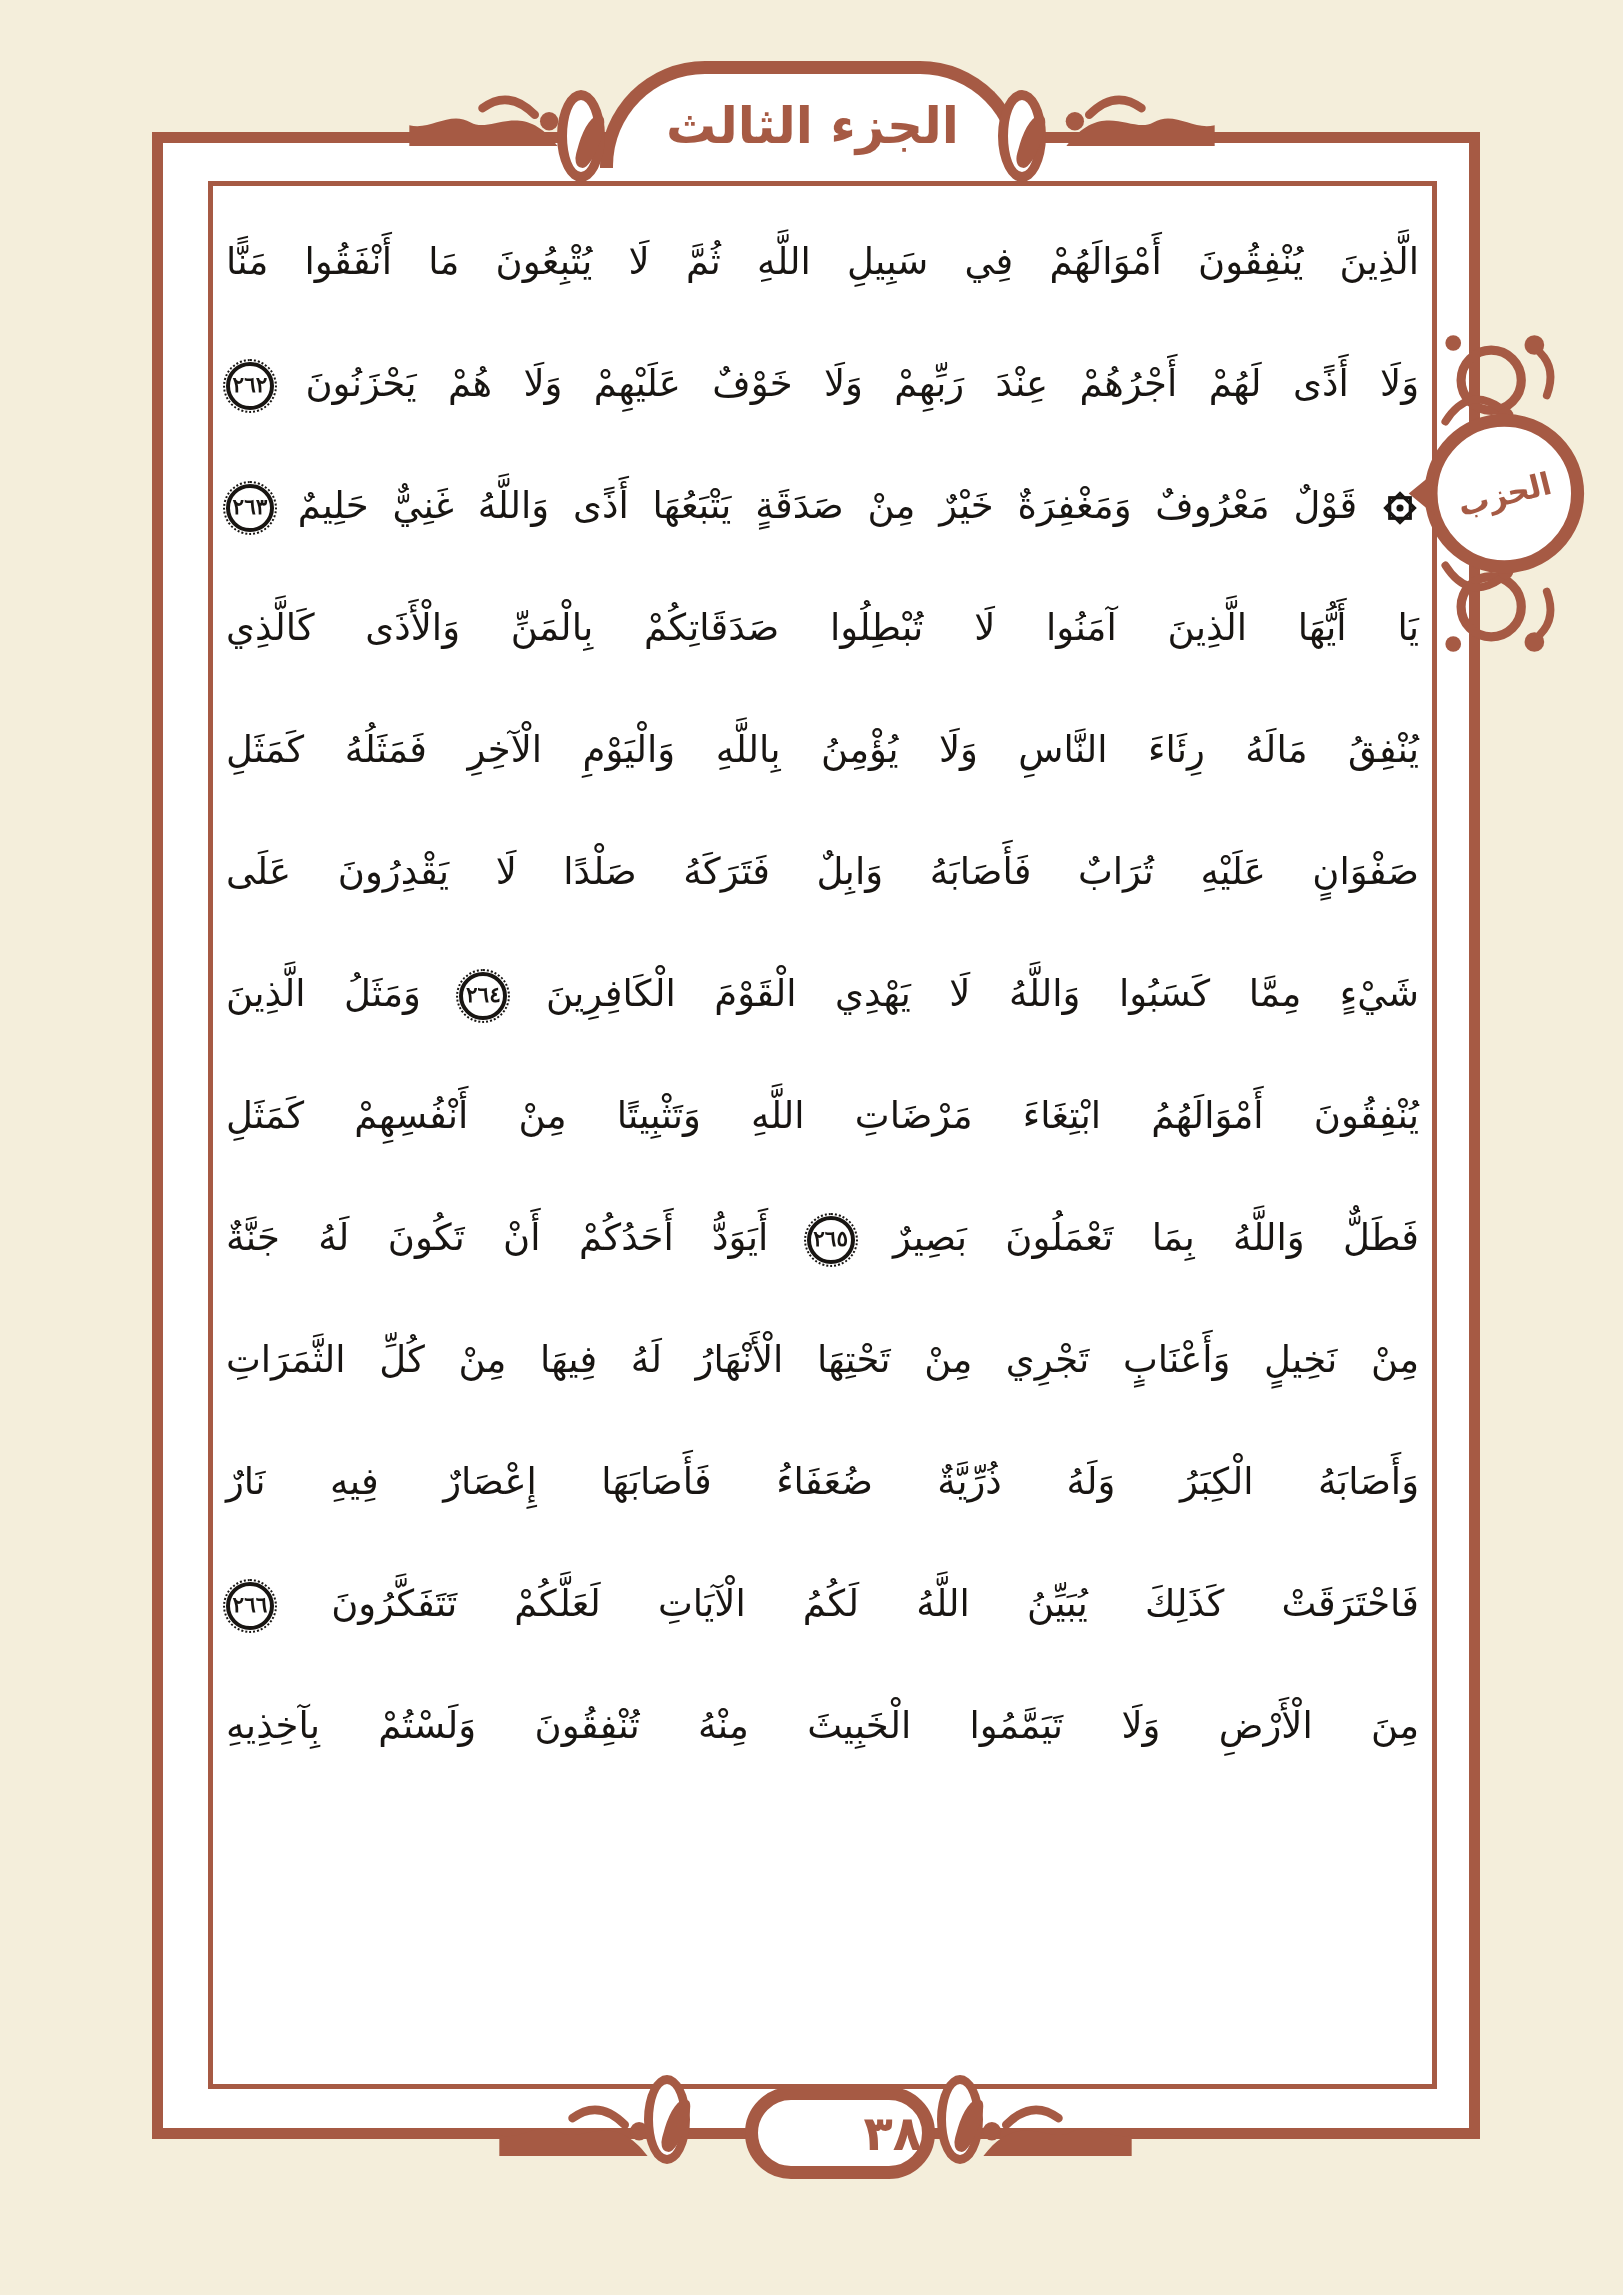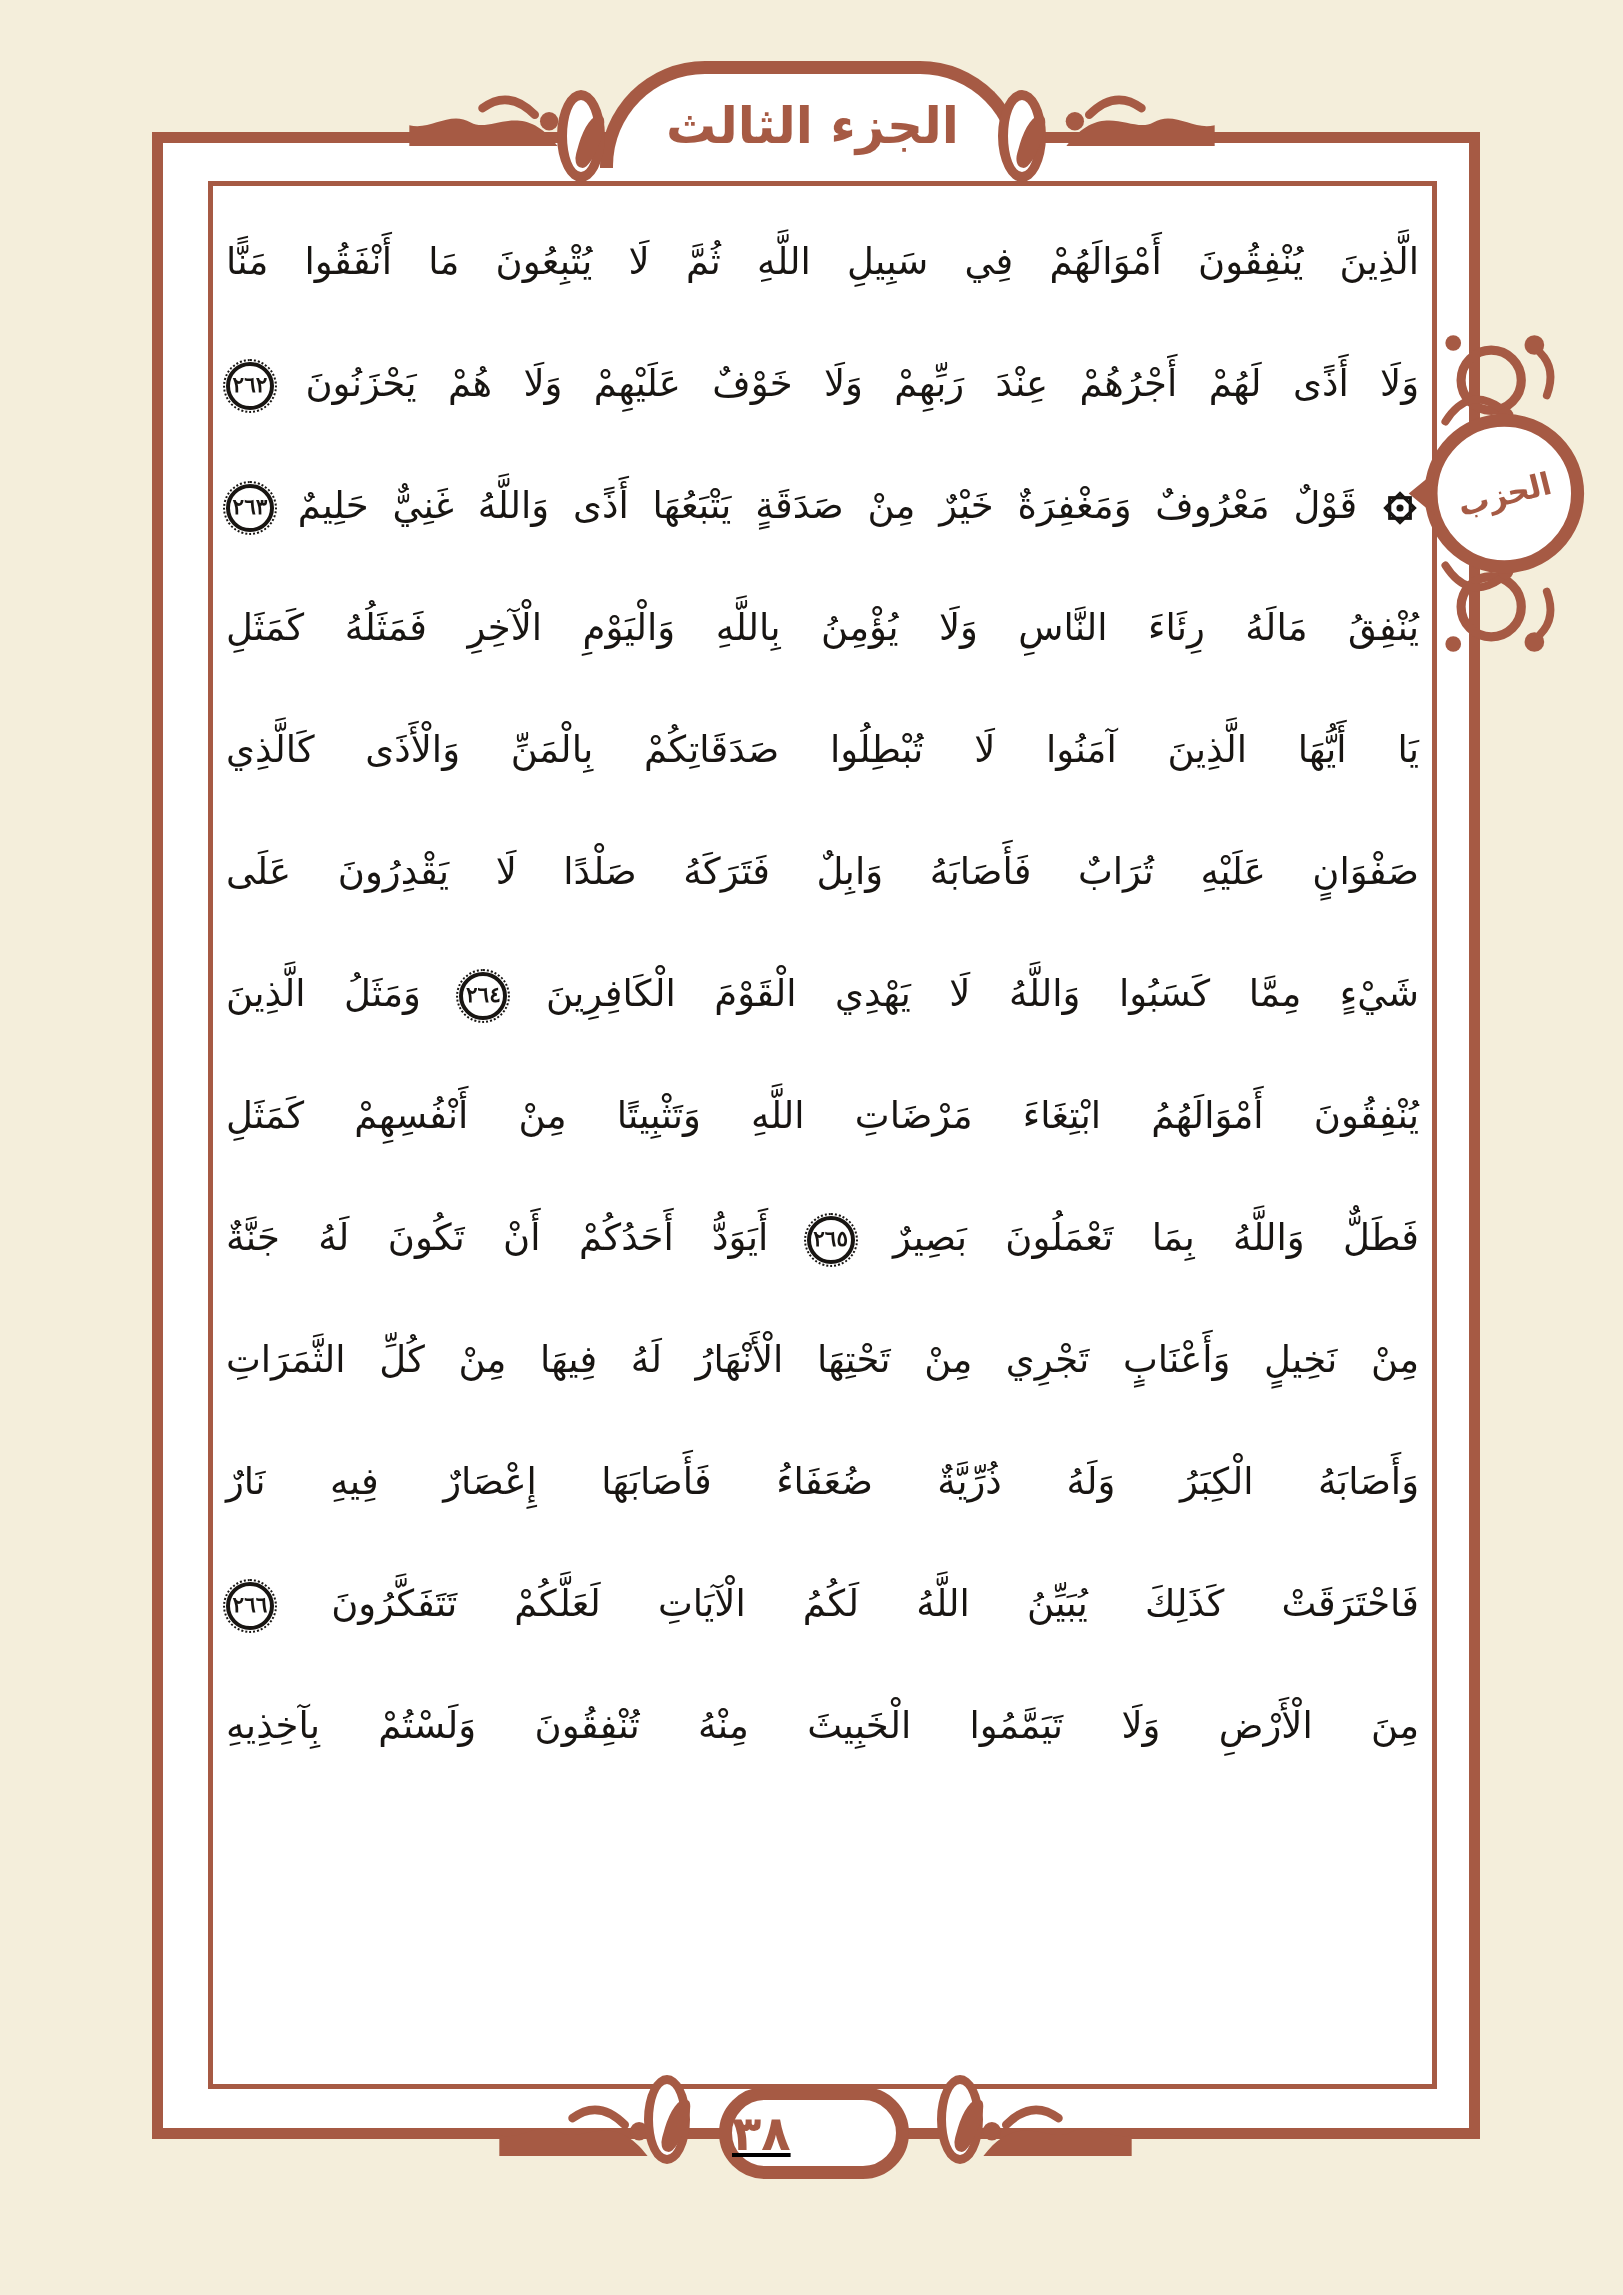--- a/index.html
+++ b/index.html
@@ -85,24 +85,24 @@
   .medallion svg{display:block;width:100%;height:100%;}
   .medallion-label{
     position:absolute;left:1451px;top:466px;width:107px;height:55px;
     display:flex;align-items:center;justify-content:center;
     color:var(--brown);font-size:31px;font-weight:bold;
     transform:rotate(-14deg);
   }
 
   
   .page-pill{
-    position:absolute;left:719px;top:2087px;width:190px;height:92px;
+    position:absolute;left:745px;top:2087px;width:190px;height:92px;
     border:13px solid var(--brown);border-radius:52px;
     background:var(--paper);
-    display:flex;align-items:center;justify-content:flex-end;text-decoration:underline;
+    display:flex;align-items:center;justify-content:flex-start;
   }
   .page-number{color:var(--brown);font-size:48px;font-weight:bold;letter-spacing:9.2px;}
   .ftr-oval-left{left:644px;top:2075px;width:46px;height:89px;border-width:9.8px;}
   .ftr-oval-right{left:937px;top:2075px;width:46px;height:89px;border-width:9.8px;}
   .ftr-wing-left{left:494px;top:2079px;transform:scaleX(-1);}
   .ftr-wing-right{left:980px;top:2079px;}
 </style>
 </head>
 <body>
 
@@ -130,22 +130,22 @@
   <div class="text-area" id="quran-lines">
       <div class="line"><span class="ayah-text">الَّذِينَ يُنْفِقُونَ أَمْوَالَهُمْ فِي سَبِيلِ اللَّهِ ثُمَّ لَا يُتْبِعُونَ مَا أَنْفَقُوا مَنًّا</span></div>
       <div class="line"><span class="ayah-text">وَلَا أَذًى لَهُمْ أَجْرُهُمْ عِنْدَ رَبِّهِمْ وَلَا خَوْفٌ عَلَيْهِمْ وَلَا هُمْ يَحْزَنُونَ</span> <span class="verse-badge">٢٦٢</span></div>
       <div class="line"><span class="hizb-mark"><svg viewBox="0 0 48 48">
             <g fill="none" stroke="#181512" stroke-width="4">
               <rect x="11" y="11" width="26" height="26"></rect>
               <rect x="11" y="11" width="26" height="26" transform="rotate(45 24 24)"></rect>
             </g>
             <circle cx="24" cy="24" r="4.5" fill="#181512"></circle>
           </svg></span> <span class="ayah-text">قَوْلٌ مَعْرُوفٌ وَمَغْفِرَةٌ خَيْرٌ مِنْ صَدَقَةٍ يَتْبَعُهَا أَذًى وَاللَّهُ غَنِيٌّ حَلِيمٌ</span> <span class="verse-badge">٢٦٣</span></div>
+      <div class="line"><span class="ayah-text">يَا أَيُّهَا الَّذِينَ آمَنُوا لَا تُبْطِلُوا صَدَقَاتِكُمْ بِالْمَنِّ وَالْأَذَى كَالَّذِي</span></div>
       <div class="line"><span class="ayah-text">يُنْفِقُ مَالَهُ رِئَاءَ النَّاسِ وَلَا يُؤْمِنُ بِاللَّهِ وَالْيَوْمِ الْآخِرِ فَمَثَلُهُ كَمَثَلِ</span></div>
-      <div class="line"><span class="ayah-text">يَا أَيُّهَا الَّذِينَ آمَنُوا لَا تُبْطِلُوا صَدَقَاتِكُمْ بِالْمَنِّ وَالْأَذَى كَالَّذِي</span></div>
       <div class="line"><span class="ayah-text">صَفْوَانٍ عَلَيْهِ تُرَابٌ فَأَصَابَهُ وَابِلٌ فَتَرَكَهُ صَلْدًا لَا يَقْدِرُونَ عَلَى</span></div>
       <div class="line"><span class="ayah-text">شَيْءٍ مِمَّا كَسَبُوا وَاللَّهُ لَا يَهْدِي الْقَوْمَ الْكَافِرِينَ</span> <span class="verse-badge">٢٦٤</span> <span class="ayah-text">وَمَثَلُ الَّذِينَ</span></div>
       <div class="line"><span class="ayah-text">يُنْفِقُونَ أَمْوَالَهُمُ ابْتِغَاءَ مَرْضَاتِ اللَّهِ وَتَثْبِيتًا مِنْ أَنْفُسِهِمْ كَمَثَلِ</span></div>
       <div class="line"><span class="ayah-text">فَطَلٌّ وَاللَّهُ بِمَا تَعْمَلُونَ بَصِيرٌ</span> <span class="verse-badge">٢٦٥</span> <span class="ayah-text">أَيَوَدُّ أَحَدُكُمْ أَنْ تَكُونَ لَهُ جَنَّةٌ</span></div>
       <div class="line"><span class="ayah-text">مِنْ نَخِيلٍ وَأَعْنَابٍ تَجْرِي مِنْ تَحْتِهَا الْأَنْهَارُ لَهُ فِيهَا مِنْ كُلِّ الثَّمَرَاتِ</span></div>
       <div class="line"><span class="ayah-text">وَأَصَابَهُ الْكِبَرُ وَلَهُ ذُرِّيَّةٌ ضُعَفَاءُ فَأَصَابَهَا إِعْصَارٌ فِيهِ نَارٌ</span></div>
       <div class="line"><span class="ayah-text">فَاحْتَرَقَتْ كَذَلِكَ يُبَيِّنُ اللَّهُ لَكُمُ الْآيَاتِ لَعَلَّكُمْ تَتَفَكَّرُونَ</span> <span class="verse-badge">٢٦٦</span></div>
       <div class="line"><span class="ayah-text">مِنَ الْأَرْضِ وَلَا تَيَمَّمُوا الْخَبِيثَ مِنْهُ تُنْفِقُونَ وَلَسْتُمْ بِآخِذِيهِ</span></div>
     </div>
 

